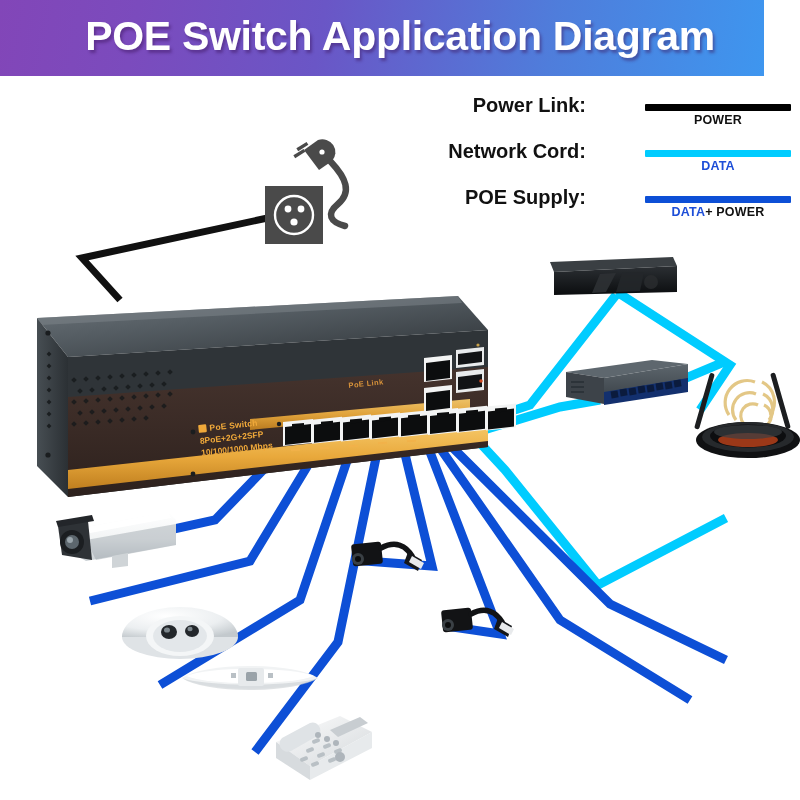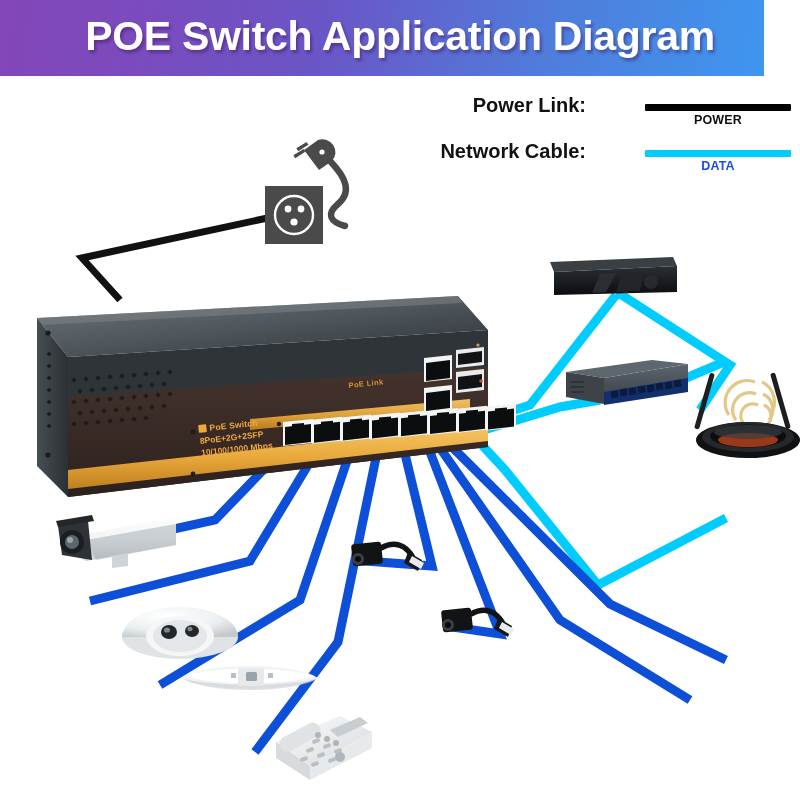--- a/index.html
+++ b/index.html
@@ -40,25 +40,30 @@
 
   <div class="legend">
 
     <div class="legend-row">
       <div class="legend-label">Power Link:</div>
       <div class="legend-bar" style="background:#000000;"></div>
       <div class="legend-sub"><span class="c2">POWER</span></div>
     </div>
 
     <div class="legend-row">
-      <div class="legend-label">Network Cable:</div>
+      <div class="legend-label">Network Cord:</div>
       <div class="legend-bar" style="background:#00ccff;"></div>
       <div class="legend-sub"><span class="c1">DATA</span></div>
     </div>
 
+    <div class="legend-row">
+      <div class="legend-label">POE Supply:</div>
+      <div class="legend-bar" style="background:#0d4fd6;"></div>
+      <div class="legend-sub"><span class="c1">DATA</span><span class="c2">+ POWER</span></div>
+    </div>
 
   </div>
 
   <svg id="wires" viewBox="0 0 800 800">
     <defs>
       <linearGradient id="gAmber" x1="0" y1="0" x2="0" y2="1">
         <stop offset="0%" stop-color="#f6c96a"></stop>
           <stop offset="50%" stop-color="#e9a93c"></stop>
           <stop offset="100%" stop-color="#c07f1f"></stop>
       </linearGradient>

